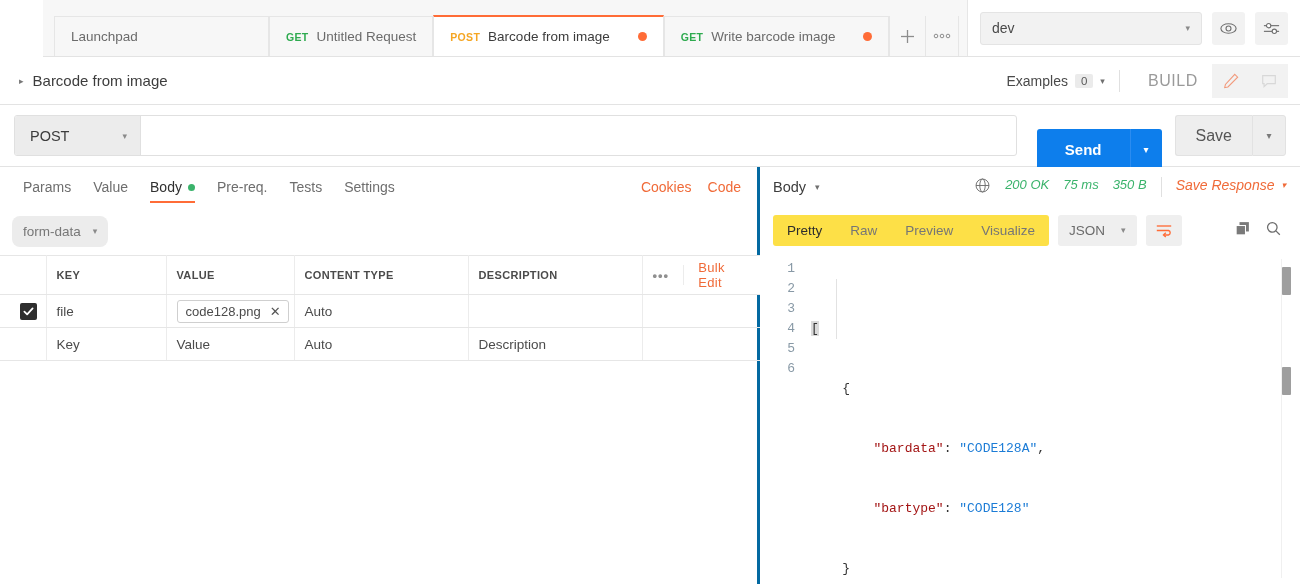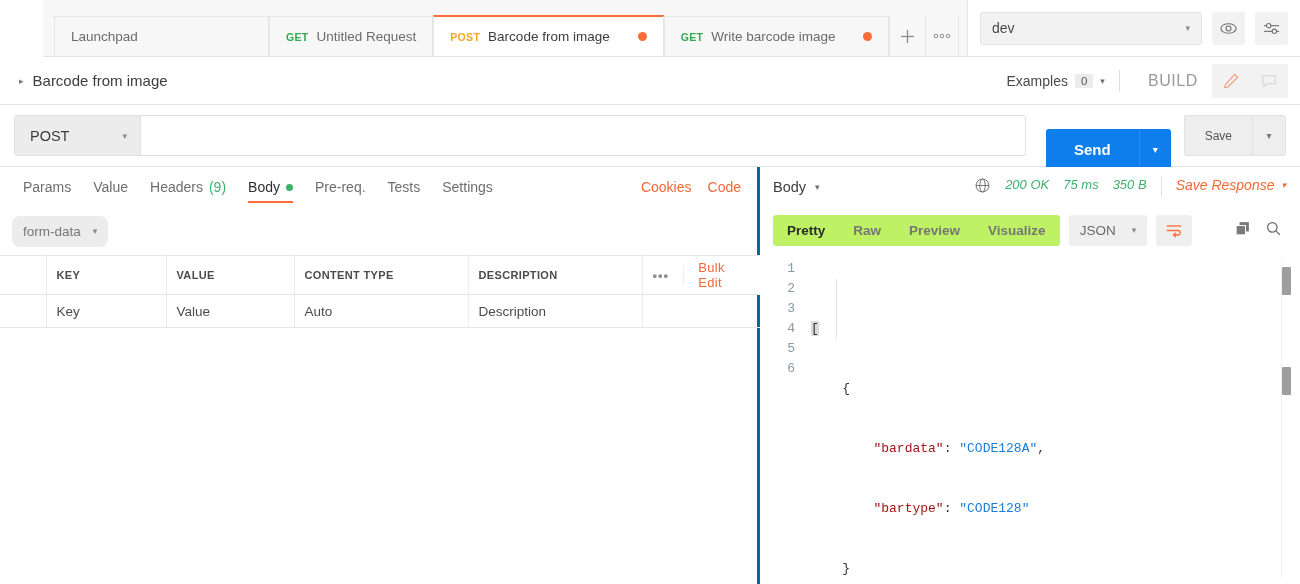--- a/index.html
+++ b/index.html
@@ -147,21 +147,21 @@
     display: flex; align-items: center; justify-content: center;
     padding: 0 28px; border-radius: 3px 0 0 3px; cursor: pointer;
   }
   .send-caret {
     height: 41px; width: 32px; background: #0d7eec; color: #fff;
     display: flex; align-items: center; justify-content: center;
     border-radius: 0 3px 3px 0; border-left: 1px solid #2b8cf0; cursor: pointer; font-size: 10px;
   }
   .save-wrap { display: flex; margin-left: 13px; }
   .save-btn {
-    height: 41px; background: #eeeeee; color: #555; font-size: 12px;
+    height: 41px; background: #eeeeee; color: #555; font-size: 16px;
     display: flex; align-items: center; justify-content: center;
     padding: 0 20px; border-radius: 3px 0 0 3px; cursor: pointer;
     border: 1px solid #e2e2e2; border-right: none;
   }
   .save-caret {
     height: 41px; width: 34px; background: #eeeeee; color: #7a7a7a;
     display: flex; align-items: center; justify-content: center;
     border-radius: 0 3px 3px 0; border: 1px solid #e2e2e2; cursor: pointer; font-size: 10px;
   }
 
@@ -251,21 +251,21 @@
   .res-body-sel .caret { color: #6f6f6f; font-size: 9px; }
   .res-meta { margin-left: auto; display: flex; align-items: flex-start; gap: 14px; font-style: italic; }
   .res-stat { font-size: 13px; color: #3ab36b; cursor: pointer; }
   .res-sep { width: 1px; height: 20px; background: #e0e0e0; }
   .save-resp { font-size: 14px; color: #f06a38; cursor: pointer; display: flex; align-items: center; gap: 7px; }
   .save-resp .caret { font-size: 9px; }
 
   
   .resviewbar { height: 46px; display: flex; align-items: center; padding: 0 12px; gap: 9px; }
   .seg {
-    background: #bef264; border-radius: 3px; height: 31px; display: flex; align-items: center; font-weight: bold;
+    background: #fde047; border-radius: 3px; height: 31px; display: flex; align-items: center;
   }
   .seg .s {
     font-size: 13.5px; color: #767676; padding: 0 14px; height: 31px;
     display: flex; align-items: center; cursor: pointer; border-radius: 3px;
   }
   .seg .s.active { color: #2d2d2d; }
   .json-sel {
     background: #efefef; border-radius: 3px; height: 31px; padding: 0 11px;
     display: flex; align-items: center; gap: 16px; font-size: 13.5px; color: #6b6b6b;
     cursor: pointer;
@@ -409,24 +409,20 @@
   </div>
 
   <div class="req-panel">
 
     <div class="reqtabs">
       <div class="reqtab">
         <span>Params</span>
       </div>
       <div class="reqtab">
         <span>Value</span>
-      </div>
-      <div class="reqtab">
-        <span>Headers</span>
-        <span class="cnt">(9)</span>
       </div>
       <div class="reqtab active">
         <span>Body</span>
         <span class="gdot"></span>
       </div>
       <div class="reqtab">
         <span>Pre-req.</span>
       </div>
       <div class="reqtab">
         <span>Tests</span>
@@ -457,20 +453,39 @@
           <th class="col-desc">DESCRIPTION</th>
           <th class="col-act" style="border-right:none">
             <div class="th-act">
               <span class="dots3">•••</span>
               <span class="bulk">Bulk Edit</span>
             </div>
           </th>
         </tr>
       </thead>
       <tbody>
+        <tr>
+          <td class="col-chk">
+            <div class="chk">
+              <svg viewBox="0 0 12 12">
+                <path d="M1.5 6.2 L4.5 9.2 L10.5 2.6" fill="none" stroke="#fff" stroke-width="1.9" stroke-linecap="round" stroke-linejoin="round"></path>
+              </svg>
+            </div>
+          </td>
+          <td class="col-key">file</td>
+          <td class="col-val">
+            <span class="filechip">
+              <span>code128.png</span>
+              <span class="x">✕</span>
+            </span>
+          </td>
+          <td class="col-ct placeholder">Auto</td>
+          <td class="col-desc"></td>
+          <td class="col-act" style="border-right:none"></td>
+        </tr>
         <tr>
           <td class="col-chk"></td>
           <td class="col-key placeholder">Key</td>
           <td class="col-val placeholder">Value</td>
           <td class="col-ct placeholder">Auto</td>
           <td class="col-desc placeholder">Description</td>
           <td class="col-act" style="border-right:none"></td>
         </tr>
       </tbody>
     </table>

